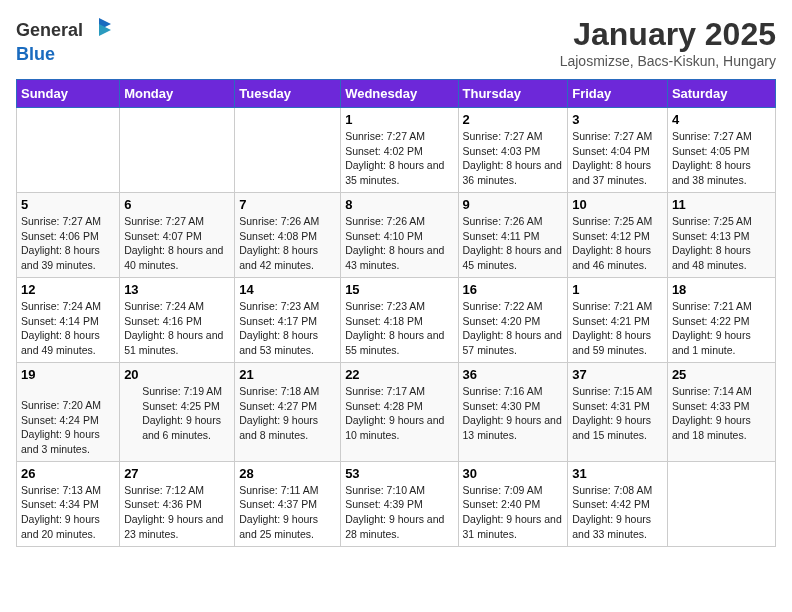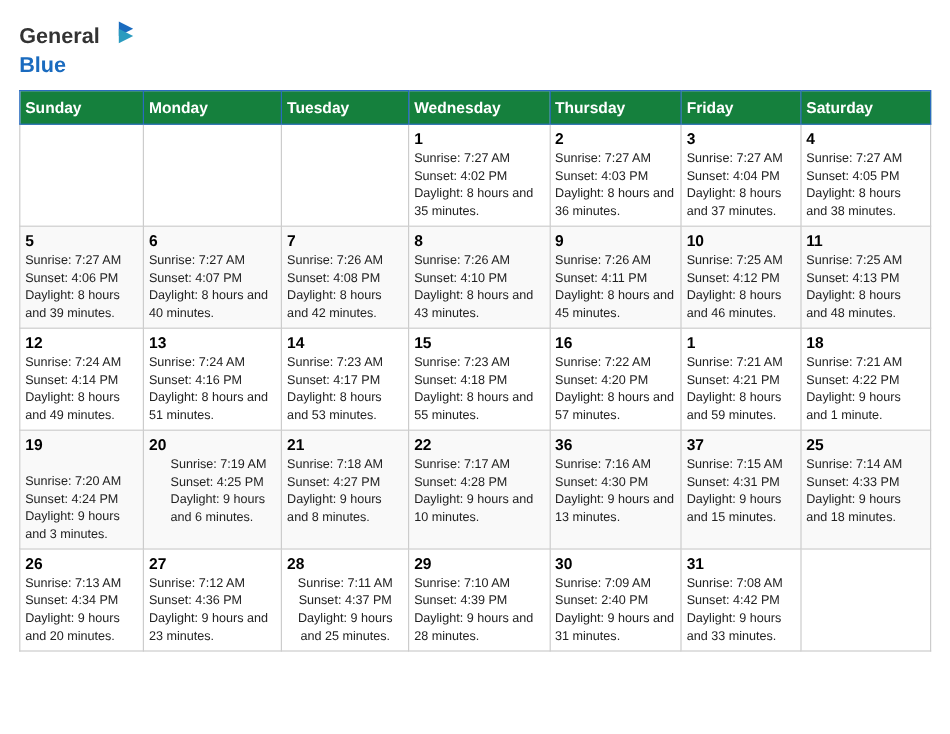--- a/index.html
+++ b/index.html
@@ -36,21 +36,21 @@
     .calendar-subtitle {
       font-size: 14px;
       color: #555;
     }
     table {
       width: 100%;
       border-collapse: collapse;
       font-size: 11px;
     }
     thead tr th {
-      background-color: #15803d;
+      background-color: #6d28d9;
       color: #fff;
       padding: 6px 4px;
       text-align: left;
       font-size: 13px;
       font-weight: bold;
       border: 1px solid #2a6bbf;
     }
     tbody tr td {
       border: 1px solid #ccc;
       vertical-align: top;
@@ -87,20 +87,24 @@
         <svg class="logo-icon" viewBox="0 0 28 28" xmlns="http://www.w3.org/2000/svg">
           <polygon points="14,2 26,8 14,14 14,2" fill="#1a6bbf"></polygon>
           <polygon points="14,8 26,14 14,20 14,8" fill="#2a9bbf"></polygon>
         </svg>
       </div>
       <div>
         <span style="font-size:18px;font-weight:bold;color:#1a6bbf;">Blue</span>
       </div>
     </div>
   </div>
+  <div class="title-block">
+    <div class="calendar-title">January 2025</div>
+    <div class="calendar-subtitle">Lajosmizse, Bacs-Kiskun, Hungary</div>
+  </div>
 </div>
 
 <table>
   <thead>
     <tr id="days-header">
         <th>Sunday</th>
         <th>Monday</th>
         <th>Tuesday</th>
         <th>Wednesday</th>
         <th>Thursday</th>
@@ -278,26 +282,26 @@
 Daylight: 9 hours and 20 minutes.</div>
         </td>
         <td>
           <div class="day-number">27</div>
           <div class="day-info" style="white-space: pre-line;">Sunrise: 7:12 AM
 Sunset: 4:36 PM
 Daylight: 9 hours and 23 minutes.</div>
         </td>
         <td>
           <div class="day-number">28</div>
-          <div class="day-info" style="white-space: pre-line; text-align: center;">Sunrise: 7:11 AM
+          <div class="day-info" style="white-space: pre-line;">Sunrise: 7:11 AM
 Sunset: 4:37 PM
 Daylight: 9 hours and 25 minutes.</div>
         </td>
         <td>
-          <div class="day-number">29</div>
+          <div class="day-number">53</div>
           <div class="day-info" style="white-space: pre-line;">Sunrise: 7:10 AM
 Sunset: 4:39 PM
 Daylight: 9 hours and 28 minutes.</div>
         </td>
         <td>
           <div class="day-number">30</div>
           <div class="day-info" style="white-space: pre-line;">Sunrise: 7:09 AM
 Sunset: 2:40 PM
 Daylight: 9 hours and 31 minutes.</div>
         </td>

